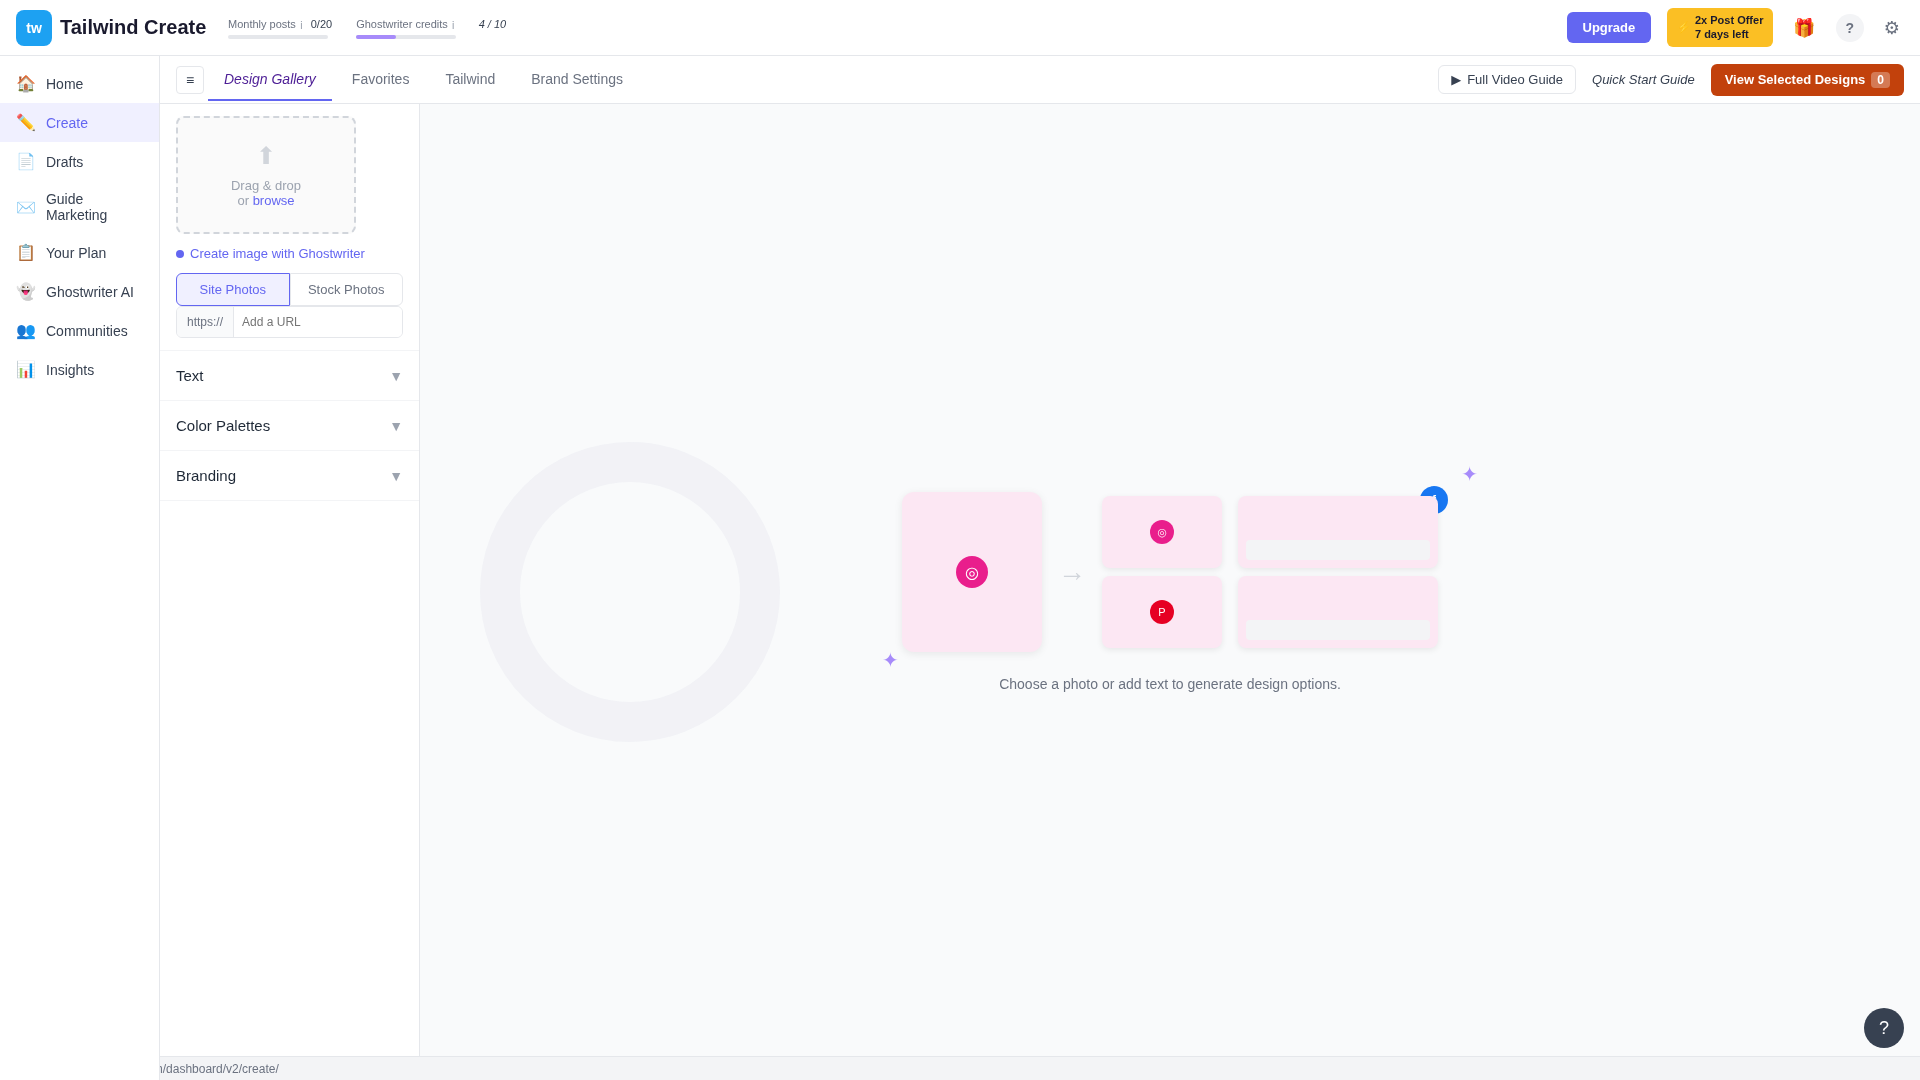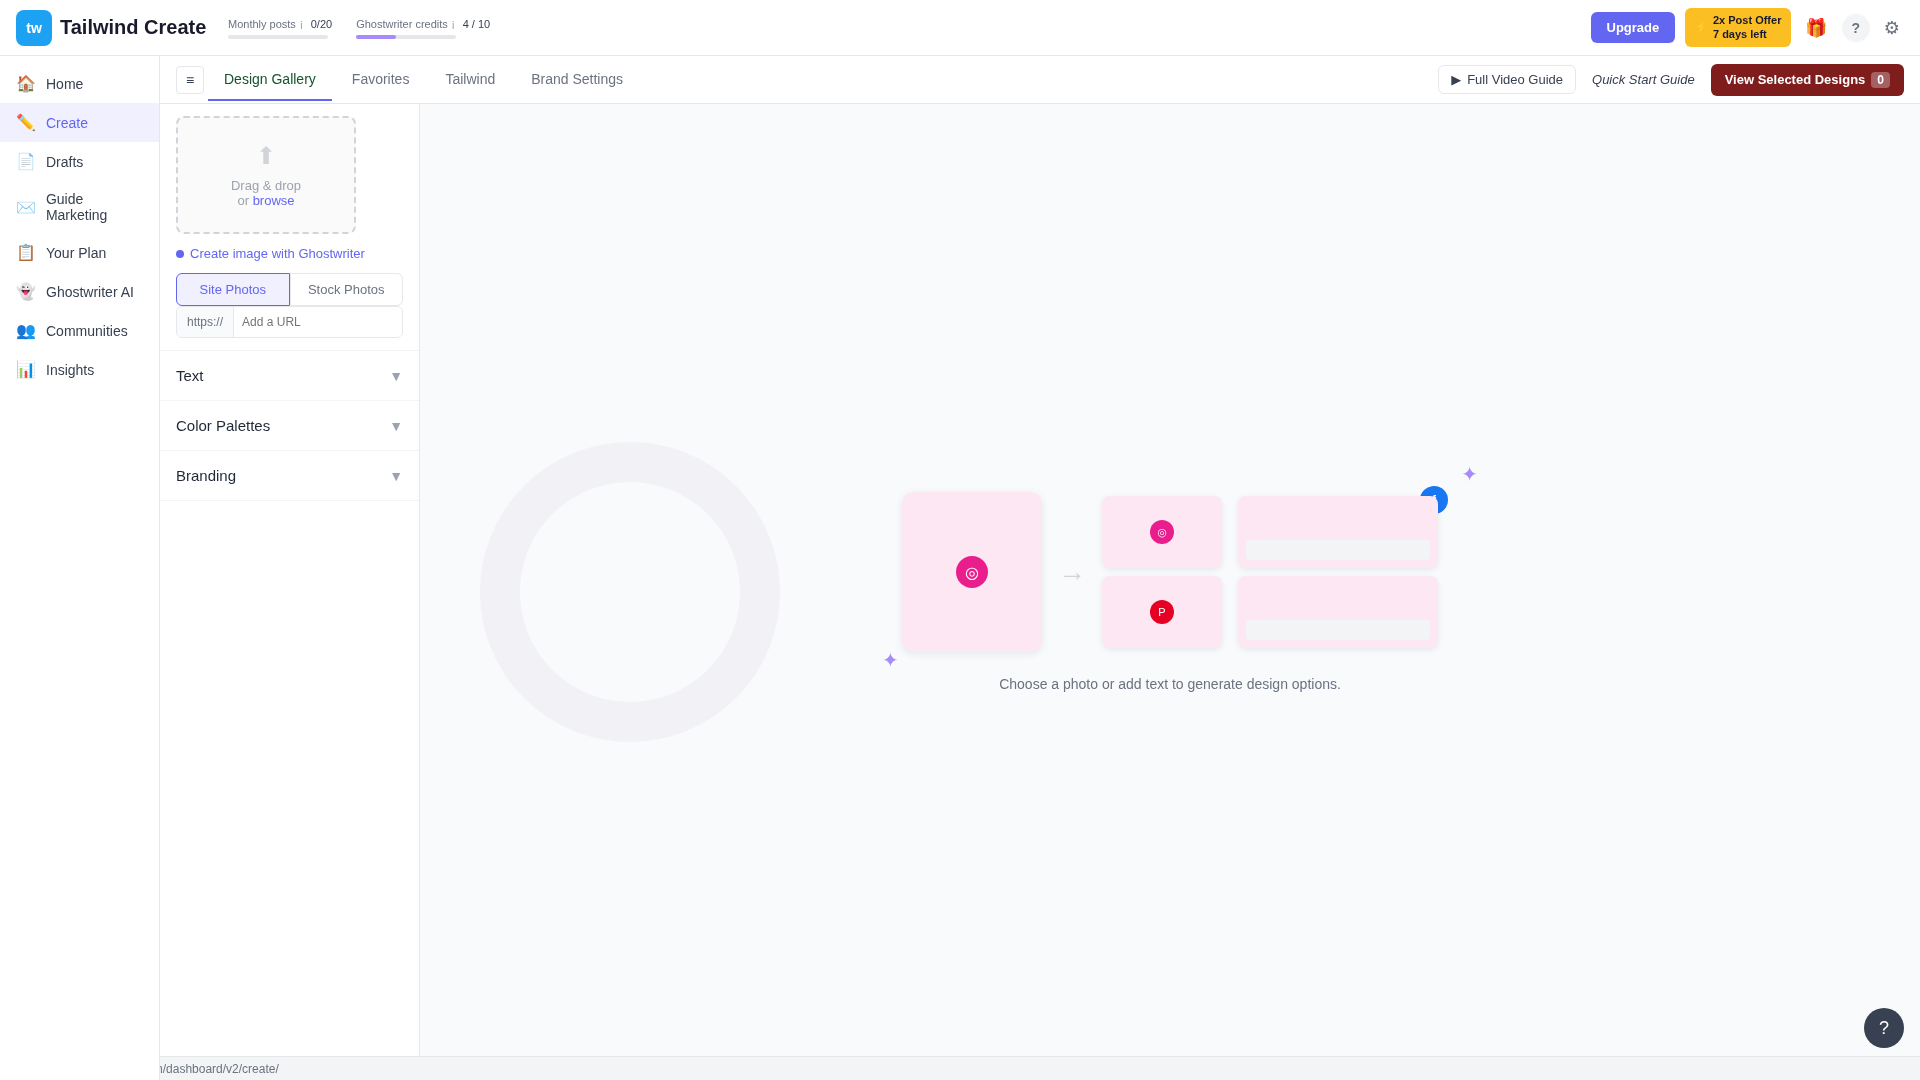--- a/index.html
+++ b/index.html
@@ -11,21 +11,21 @@
       background: #fff; border-bottom: 1px solid #e5e7eb;
       padding: 0 16px; gap: 12px; position: fixed; top: 0; left: 0; right: 0; z-index: 100;
     }
     .logo-area { display: flex; align-items: center; gap: 8px; min-width: 200px; }
     .logo-icon {
       width: 36px; height: 36px; background: #1da1f2; border-radius: 8px;
       display: flex; align-items: center; justify-content: center;
       color: white; font-weight: bold; font-size: 14px;
     }
     .app-title { font-size: 20px; font-weight: 600; color: #1a1a2e; }
-    .topbar-right { display: flex; align-items: center; gap: 10px; margin-left: auto; }
+    .topbar-right { display: flex; align-items: center; gap: 16px; margin-left: auto; }
     .metric-bar-container { width: 100px; height: 4px; background: #e5e7eb; border-radius: 2px; }
     .metric-bar { height: 4px; background: #6366f1; border-radius: 2px; }
 
     .upgrade-btn {
       background: #6366f1; color: white; border: none; border-radius: 6px;
       padding: 8px 16px; font-size: 13px; font-weight: 600; cursor: pointer;
     }
     .promo-badge {
       background: #fbbf24; color: #1a1a2e; border-radius: 6px;
       padding: 6px 10px; font-size: 11px; font-weight: 700;
@@ -57,40 +57,40 @@
     .sub-nav {
       display: flex; align-items: center; background: #fff;
       border-bottom: 1px solid #e5e7eb; padding: 0 16px;
       gap: 4px; height: 48px;
     }
     .sub-nav-left { display: flex; align-items: center; gap: 4px; flex: 1; }
     .sub-nav-tab {
       padding: 12px 16px; font-size: 14px; cursor: pointer; color: #6b7280;
       border-bottom: 2px solid transparent; white-space: nowrap;
     }
-    .sub-nav-tab.active { color: #14532d; border-bottom-color: #6366f1; font-weight: 500; }
+    .sub-nav-tab.active { color: #4c1d95; border-bottom-color: #6366f1; font-weight: 500; font-style: italic; }
     .sub-nav-right { display: flex; align-items: center; gap: 8px; }
 
     .sidebar-toggle {
       width: 28px; height: 28px; border: 1px solid #e5e7eb; border-radius: 4px;
       display: flex; align-items: center; justify-content: center;
       cursor: pointer; color: #374151; font-size: 14px; background: white;
     }
 
     .full-video-btn {
       display: flex; align-items: center; gap: 6px;
       border: 1px solid #e5e7eb; border-radius: 6px;
       padding: 6px 12px; font-size: 13px; color: #374151; cursor: pointer;
       background: white;
     }
     .quick-start-btn {
       font-size: 13px; color: #374151; cursor: pointer; padding: 6px 8px; font-style: italic;
     }
     .view-selected-btn {
-      background: #7f1d1d; color: white; border: none; border-radius: 6px;
+      background: #c2410c; color: white; border: none; border-radius: 6px;
       padding: 8px 14px; font-size: 13px; font-weight: 600; cursor: pointer;
       display: flex; align-items: center; gap: 6px;
     }
     .badge-count {
       background: rgba(255,255,255,0.3); border-radius: 4px;
       padding: 1px 6px; font-size: 12px;
     }
 
     
     .content-area { display: flex; flex: 1; overflow: hidden; }
@@ -255,21 +255,21 @@
         <span style="font-size:11px;color:#374151;margin-left:4px;">0/20</span>
       </div>
       <div class="metric-bar-container">
         <div class="metric-bar" style="width:0%;"></div>
       </div>
     </div>
     <div class="metric-item">
       <div class="metric-row">
         <span style="font-size:11px;color:#6b7280;">Ghostwriter credits</span>
         <span style="font-size:11px;color:#9ca3af;">ℹ</span>
-        <span style="font-size:11px;color:#374151;margin-left:4px;">4 / 10</span>
+        <span style="font-size:11px;color:#374151;margin-left:20px;font-style:italic;">4 / 10</span>
       </div>
       <div class="metric-bar-container">
         <div class="metric-bar" style="width:40%;background:#a78bfa;"></div>
       </div>
     </div>
   </div>
 
   <div class="topbar-right">
     <button class="upgrade-btn">Upgrade</button>
     <div class="promo-badge">

